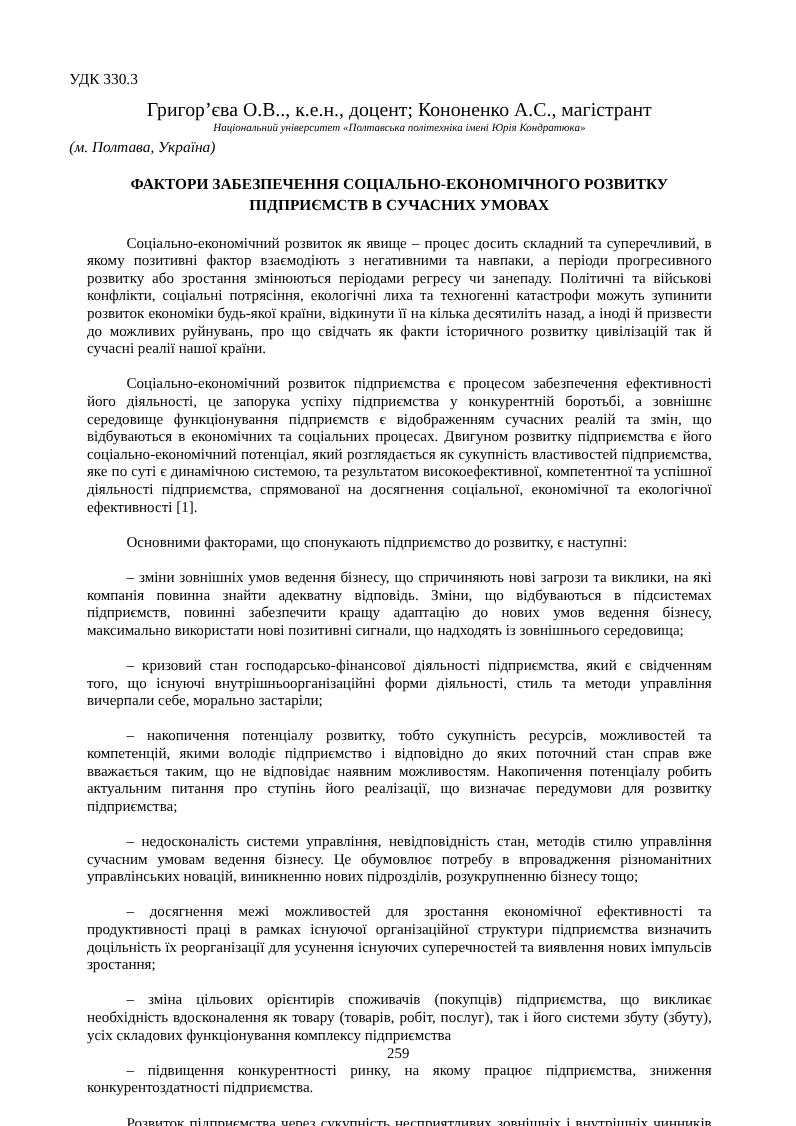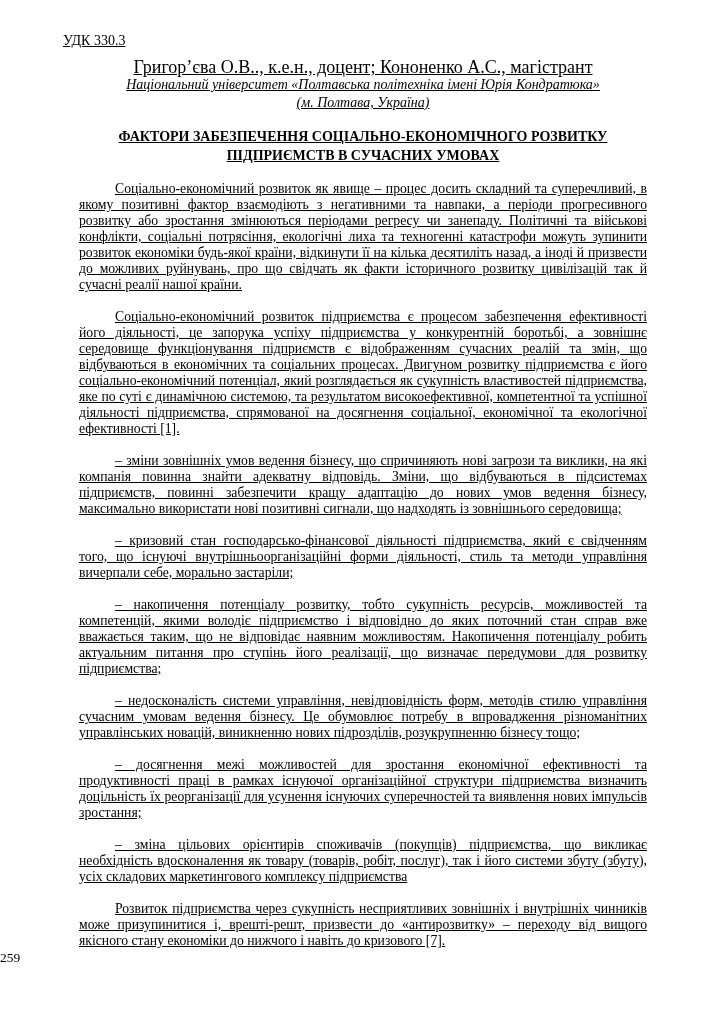--- a/index.html
+++ b/index.html
@@ -8,44 +8,42 @@
     width: 724px;
     height: 1024px;
     position: relative;
     font-family: "Liberation Serif", "DejaVu Serif", serif;
     color: #000000;
   }
   .page {
     position: absolute;
     inset: 0;
     background: #ffffff;
-    padding: 32px 61px 0 63px;
-    text-decoration: underline;
+    padding: 64px 61px 0 63px;
   }
   .udk {
     font-size: 14px;
     line-height: 18px;
     text-align: left;
     margin-bottom: 8px;
   }
   .authors {
     font-size: 18px;
     line-height: 18px;
     text-align: center;
   }
   .affiliation {
-    font-size: 14px;
+    font-size: 10px;
     line-height: 18px;
     text-align: center;
     font-style: italic;
   }
   .location {
     font-size: 14px;
     line-height: 18px;
-    text-align: center;
     font-style: italic;
   }
   .article-title {
     font-size: 14px;
     line-height: 18.5px;
     font-weight: bold;
     text-align: center;
     max-width: 552px;
     margin: 16px auto 15px auto;
   }
@@ -54,44 +52,46 @@
     line-height: 16px;
     text-align: justify;
     text-indent: 36px;
     margin: 16px;
   }
   .page-number {
     position: absolute;
     bottom: 58px;
     left: 0;
     right: 0;
-    text-align: left;
+    text-align: center;
     font-size: 13.5px;
   }
 </style>
 </head>
 <body>
 
 <div class="page">
 
   <div class="udk">УДК 330.3</div>
 
   <div class="authors">Григор’єва О.В.., к.е.н., доцент; Кононенко А.С., магістрант</div>
   <div class="affiliation">Національний університет «Полтавська політехніка імені Юрія Кондратюка»</div>
   <div class="location">(м. Полтава, Україна)</div>
 
   <h1 class="article-title">ФАКТОРИ ЗАБЕЗПЕЧЕННЯ СОЦІАЛЬНО-ЕКОНОМІЧНОГО РОЗВИТКУ ПІДПРИЄМСТВ В СУЧАСНИХ УМОВАХ</h1>
 
   <div class="body-text">
     <p>Соціально-економічний розвиток як явище – процес досить складний та суперечливий, в якому позитивні фактор взаємодіють з негативними та навпаки, а періоди прогресивного розвитку або зростання  змінюються періодами регресу чи занепаду. Політичні та військові конфлікти, соціальні потрясіння, екологічні лиха та техногенні катастрофи можуть зупинити розвиток економіки будь-якої країни, відкинути  її на кілька десятиліть назад, а іноді й призвести до можливих руйнувань, про що свідчать як  факти історичного розвитку цивілізацій так й  сучасні реалії нашої країни.</p>
     <p>Соціально-економічний розвиток підприємства є процесом  забезпечення ефективності його діяльності, це запорука успіху підприємства у конкурентній боротьбі, а зовнішнє середовище функціонування підприємств  є відображенням сучасних реалій  та змін, що відбуваються в економічних та соціальних процесах. Двигуном  розвитку підприємства  є його соціально-економічний потенціал, який розглядається як сукупність властивостей підприємства, яке по суті є динамічною системою, та результатом високоефективної, компетентної та успішної діяльності підприємства, спрямованої на досягнення соціальної, економічної та екологічної ефективності [1].</p>
+    <p>Основними факторами, що спонукають  підприємство до розвитку, є наступні:</p>
     <p>– зміни зовнішніх умов ведення бізнесу, що спричиняють нові загрози та виклики, на які компанія повинна знайти адекватну відповідь. Зміни, що відбуваються в підсистемах підприємств, повинні забезпечити кращу адаптацію до нових умов ведення бізнесу, максимально використати нові позитивні сигнали, що надходять із зовнішнього середовища;</p>
     <p>– кризовий стан господарсько-фінансової діяльності підприємства, який є свідченням того, що існуючі внутрішньоорганізаційні форми діяльності, стиль та методи управління вичерпали себе, морально застаріли;</p>
     <p>– накопичення потенціалу розвитку, тобто сукупність ресурсів, можливостей та компетенцій, якими володіє підприємство і відповідно до яких поточний стан справ вже вважається таким, що не відповідає наявним можливостям. Накопичення потенціалу робить актуальним питання про ступінь його реалізації, що визначає передумови для розвитку підприємства;</p>
-    <p>– недосконалість системи управління, невідповідність форм, методів стилю управління сучасним умовам ведення бізнесу. Це обумовлює потребу в впровадження різноманітних управлінських новацій, виникненню нових підрозділів, розукрупненню бізнесу тощо;</p>
+    <p>– недосконалість системи управління, невідповідність стан, методів стилю управління сучасним умовам ведення бізнесу. Це обумовлює потребу в впровадження різноманітних управлінських новацій, виникненню нових підрозділів, розукрупненню бізнесу тощо;</p>
     <p>– досягнення межі можливостей для зростання економічної ефективності та продуктивності праці в рамках існуючої організаційної структури підприємства визначить доцільність їх реорганізації для усунення існуючих суперечностей та виявлення нових імпульсів зростання;</p>
-    <p>– зміна цільових орієнтирів споживачів (покупців) підприємства, що викликає необхідність вдосконалення як товару (товарів, робіт, послуг), так і його системи збуту (збуту), усіх складових маркетингового комплексу підприємства</p>
+    <p>– зміна цільових орієнтирів споживачів (покупців) підприємства, що викликає необхідність вдосконалення як товару (товарів, робіт, послуг), так і його системи збуту (збуту), усіх складових функціонування комплексу підприємства</p>
+    <p>– підвищення конкурентності ринку, на якому працює підприємства, зниження конкурентоздатності підприємства.</p>
     <p>Розвиток підприємства через сукупність несприятливих зовнішніх і внутрішніх чинників може призупинитися і, врешті-решт, призвести до «антирозвитку» – переходу від вищого якісного стану економіки до нижчого і навіть до кризового [7].</p>
   </div>
 
   <div class="page-number">259</div>
 
 </div>
 
 </body></html>

